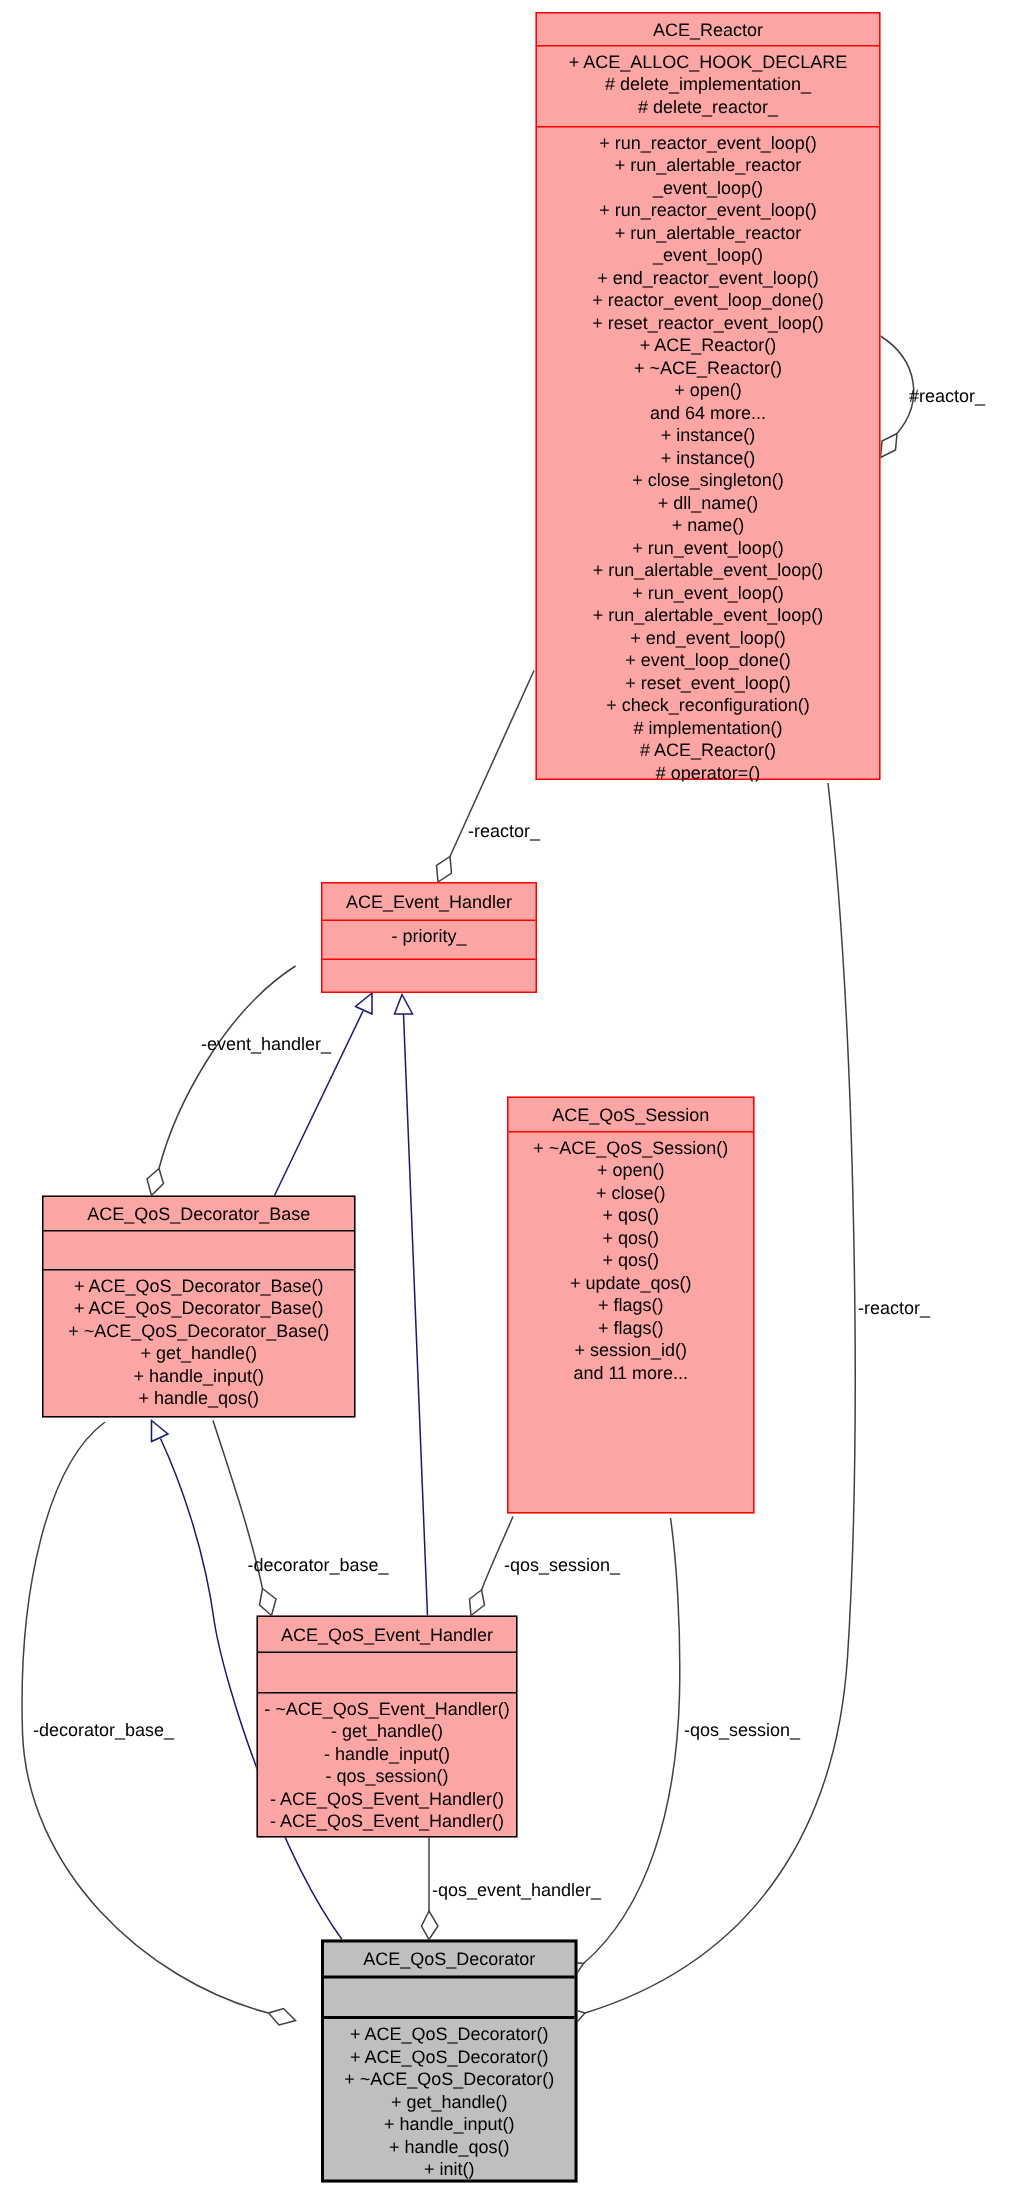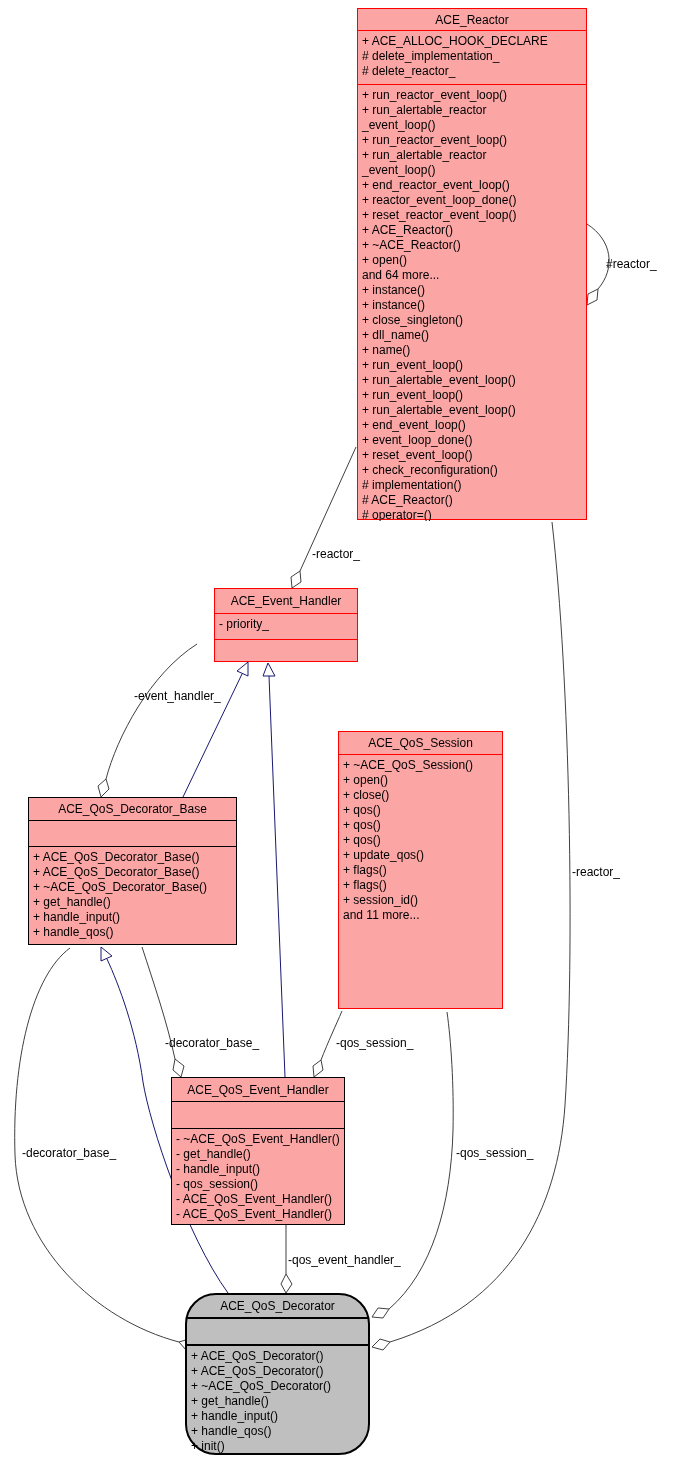--- a/index.html
+++ b/index.html
@@ -11,21 +11,21 @@
   .inh-edge path{fill:none;stroke:#191970;stroke-width:1;}
   .inh-edge polygon{fill:#ffffff;stroke:#191970;stroke-width:1;}
   .edge-label{font-family:"Liberation Sans",sans-serif;font-size:12px;fill:#000;}
   .uml-box{position:absolute;z-index:1;background:#fca5a5;border:1px solid #000;
            box-sizing:border-box;font-size:12px;color:#000;}
   .uml-box.red{border-color:#ff0000;}
   .uml-box.selected{background:#bfbfbf;border:2px solid #000;}
   .uml-title{display:flex;align-items:center;justify-content:center;
              box-sizing:border-box;white-space:nowrap;overflow:hidden;}
   .uml-section{border-top:1px solid #000;box-sizing:border-box;
-               padding:3px 4px 0 4px;overflow:hidden;}
+               padding:3px 4px 0 4px;overflow:hidden;text-align:center;}
   .red .uml-section{border-top-color:#ff0000;}
   .selected .uml-section{border-top:2px solid #000;}
   .member-line{line-height:15px;white-space:pre;}
 </style>
 </head>
 <body>
 
 <div id="canvas">
 
   <svg id="edges" width="675" height="1461" viewBox="0 0 675 1461">
@@ -185,21 +185,21 @@
     <div class="uml-section" style="height:98px;">
         <div class="member-line">- ~ACE_QoS_Event_Handler()</div>
         <div class="member-line">- get_handle()</div>
         <div class="member-line">- handle_input()</div>
         <div class="member-line">- qos_session()</div>
         <div class="member-line">- ACE_QoS_Event_Handler()</div>
         <div class="member-line">- ACE_QoS_Event_Handler()</div>
       </div>
   </div>
 
-  <div class="uml-box selected" style="left:185px;top:1293px;width:185px;height:162px;border-radius:31px;">
+  <div class="uml-box selected" style="left:214px;top:1293px;width:171px;height:162px;">
     <div class="uml-title" style="height:22px;">ACE_QoS_Decorator</div>
     <div class="uml-section" style="height:27px;"></div>
     <div class="uml-section" style="height:111px;">
         <div class="member-line">+ ACE_QoS_Decorator()</div>
         <div class="member-line">+ ACE_QoS_Decorator()</div>
         <div class="member-line">+ ~ACE_QoS_Decorator()</div>
         <div class="member-line">+ get_handle()</div>
         <div class="member-line">+ handle_input()</div>
         <div class="member-line">+ handle_qos()</div>
         <div class="member-line">+ init()</div>

